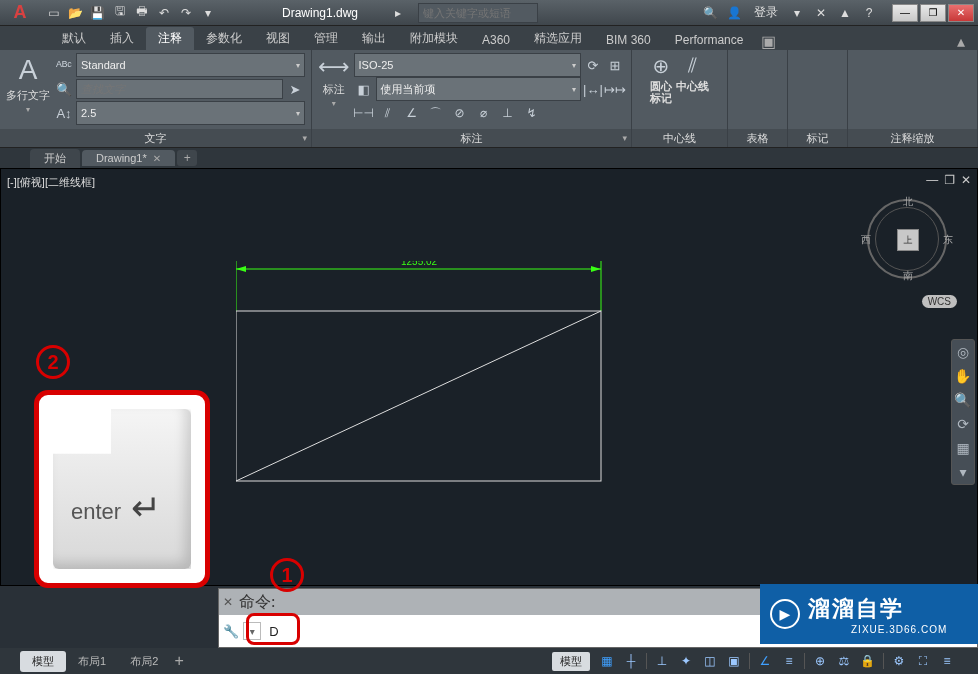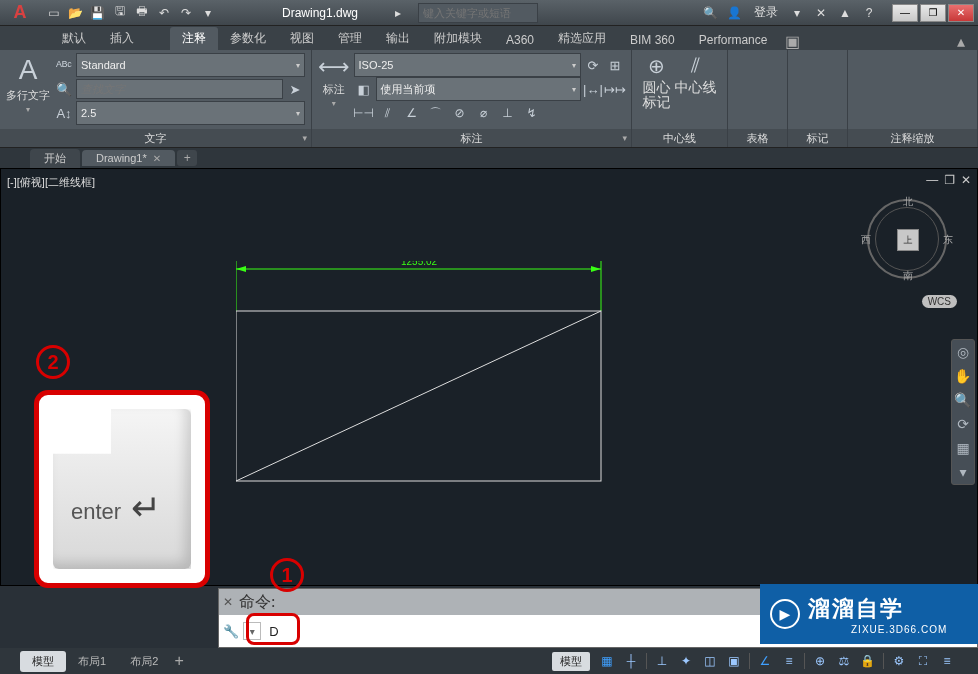--- a/index.html
+++ b/index.html
@@ -15,38 +15,38 @@
 .title-right { margin-left: auto; display: flex; align-items: center; gap: 6px; padding-right: 4px; }
 .title-icon { width: 18px; height: 18px; display: flex; align-items: center; justify-content: center; color: #ddd; font-size: 12px; cursor: pointer; }
 .login-btn { color: #ddd; font-size: 12px; padding: 0 4px; cursor: pointer; }
 .win-controls { display: flex; gap: 2px; margin-left: 8px; }
 .win-btn { width: 26px; height: 18px; background: linear-gradient(#e8e8e8,#c8c8c8); border: 1px solid #888; display: flex; align-items: center; justify-content: center; font-size: 10px; cursor: pointer; }
 .win-close { background: linear-gradient(#e87070,#c83838); color: #fff; }
 
 
 .ribbon-tabs { height: 24px; background: #3a4147; display: flex; align-items: flex-end; padding-left: 50px; }
 .ribbon-tab { padding: 3px 12px; color: #ccc; font-size: 12px; cursor: pointer; }
-.ribbon-tab.active { background: #525a61; color: #fff; border-top-left-radius: 3px; border-top-right-radius: 3px; margin-left: 24px; }
+.ribbon-tab.active { background: #525a61; color: #fff; border-top-left-radius: 3px; border-top-right-radius: 3px; }
 .ribbon-tabs-end { margin-left: 4px; width: 18px; height: 18px; color: #aaa; display: flex; align-items: center; justify-content: center; cursor: pointer; }
 
 
 .ribbon { height: 98px; background: #525a61; display: flex; border-bottom: 1px solid #222; }
 .panel { border-right: 1px solid #3a4046; display: flex; flex-direction: column; }
 .panel-body { flex: 1; display: flex; align-items: flex-start; padding: 4px 6px; gap: 4px; }
 .panel-title { height: 18px; background: #454c52; color: #ddd; font-size: 11px; text-align: center; line-height: 18px; position: relative; }
 .panel-title .dd { position: absolute; right: 4px; top: 0; color: #aaa; font-size: 9px; }
 .big-btn { display: flex; flex-direction: column; align-items: center; color: #ddd; font-size: 11px; gap: 2px; cursor: pointer; }
 .big-btn .ico { font-size: 28px; color: #c8d0d8; }
 .small-col { display: flex; flex-direction: column; gap: 2px; }
 .small-row { display: flex; align-items: center; gap: 2px; height: 22px; }
 .combo { background: #6a7278; border: 1px solid #3a4046; color: #eee; font-size: 11px; height: 24px; padding: 0 4px; display: flex; align-items: center; justify-content: space-between; }
 .combo .arr { font-size: 8px; color: #ccc; margin-left: 4px; }
 .input-like { background: #6a7278; border: 1px solid #3a4046; color: #999; font-size: 11px; height: 20px; padding: 0 4px; font-style: italic; }
 .icon-btn { width: 20px; height: 20px; display: flex; align-items: center; justify-content: center; color: #c8d0d8; font-size: 13px; cursor: pointer; }
-.mini-label { color: #ddd; font-size: 14px; }
+.mini-label { color: #ddd; font-size: 11px; font-weight: bold; }
 .icon-row { display: flex; gap: 4px; }
 .dimension-btn { width: 20px; height: 20px; color: #c8d0d8; font-size: 12px; display: flex; align-items: center; justify-content: center; cursor: pointer; }
 
 
 .file-tabs { height: 20px; background: #2f363c; display: flex; align-items: center; padding-left: 30px; gap: 2px; }
 .file-tab { padding: 2px 14px; background: #3f464c; color: #ccc; font-size: 11px; border-top-left-radius: 4px; border-top-right-radius: 4px; cursor: pointer; display: flex; align-items: center; gap: 6px; }
 .file-tab.active { background: #525a61; }
 .file-tab .x { font-size: 10px; color: #aaa; }
 .add-tab { width: 20px; height: 16px; background: #3f464c; color: #aaa; display: flex; align-items: center; justify-content: center; border-radius: 3px; cursor: pointer; font-size: 12px; }
 

